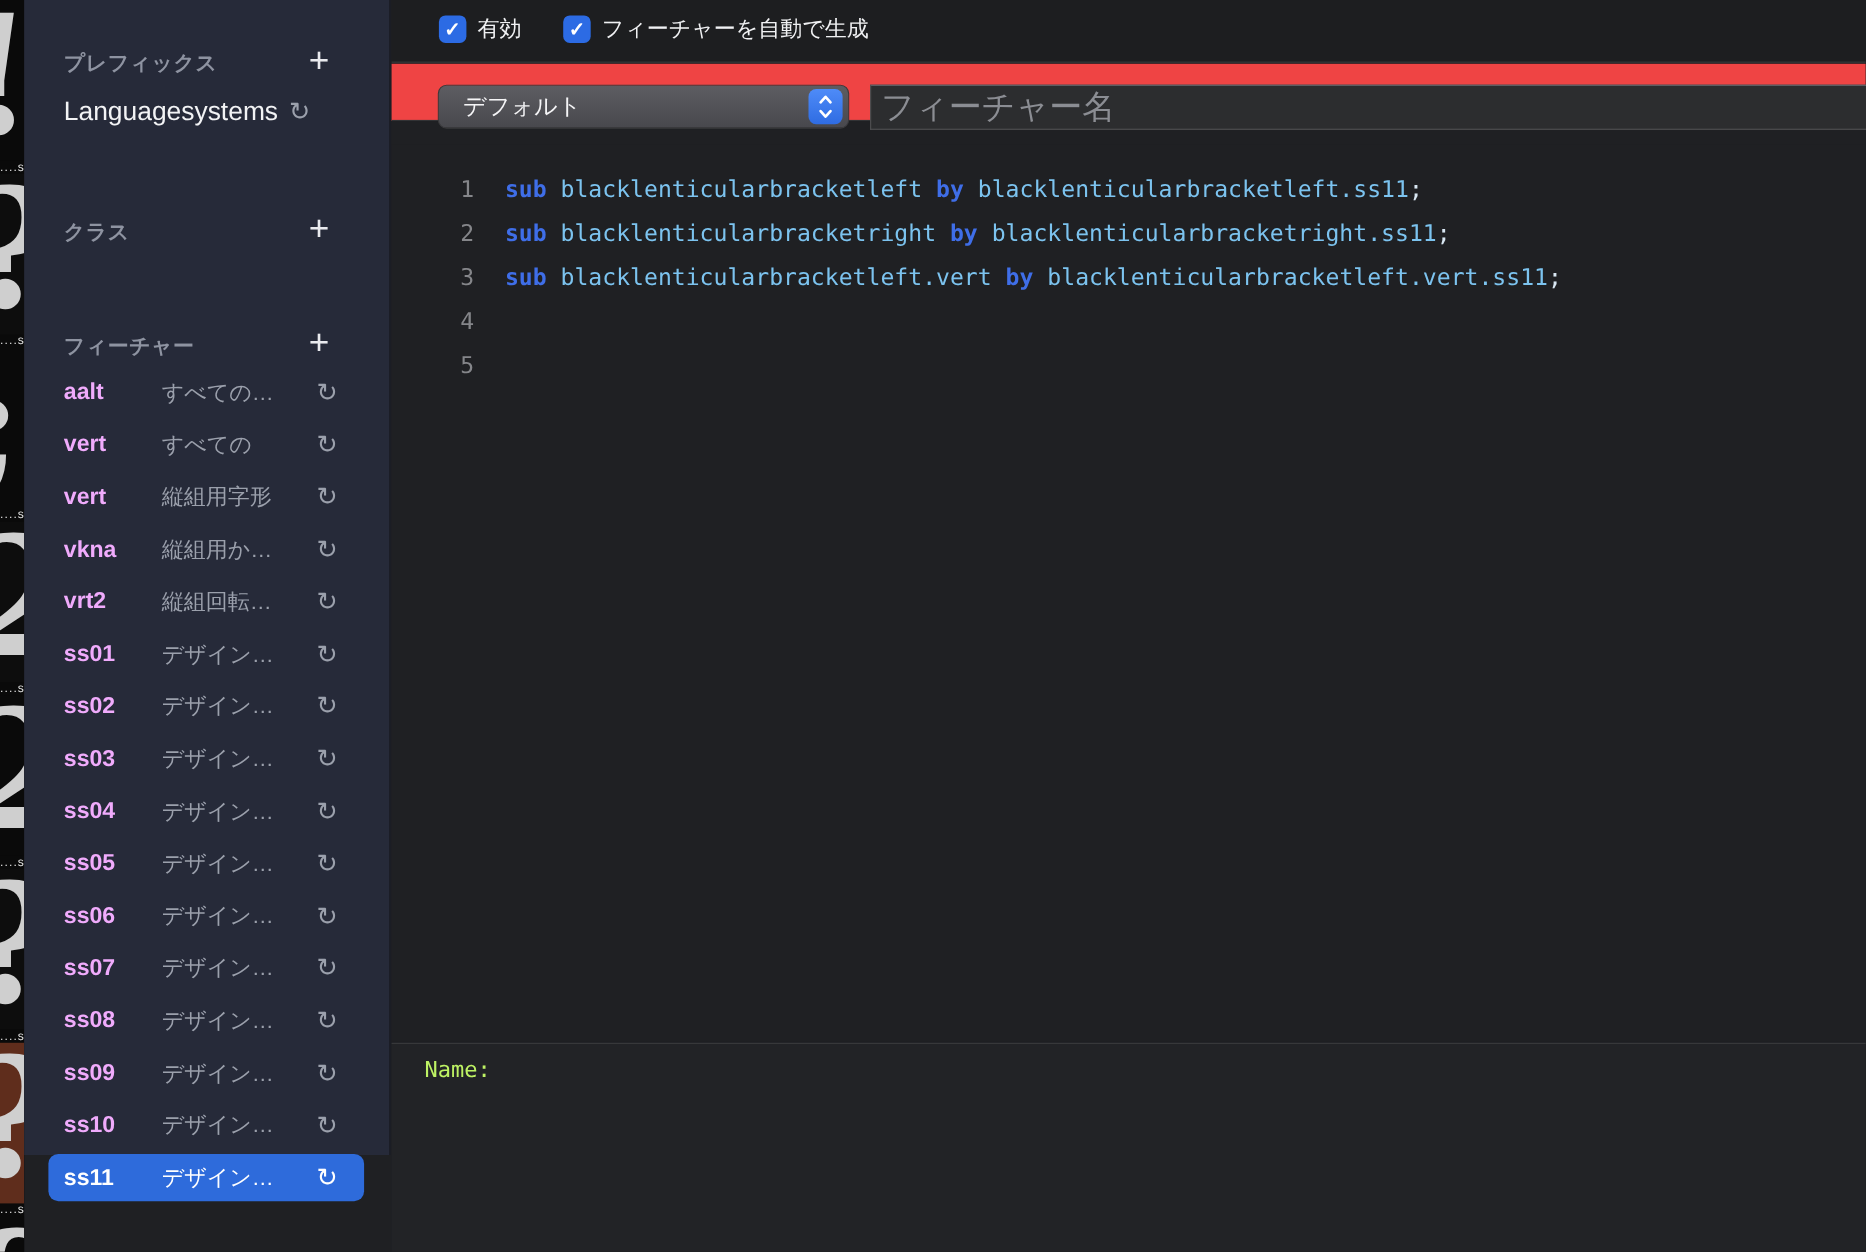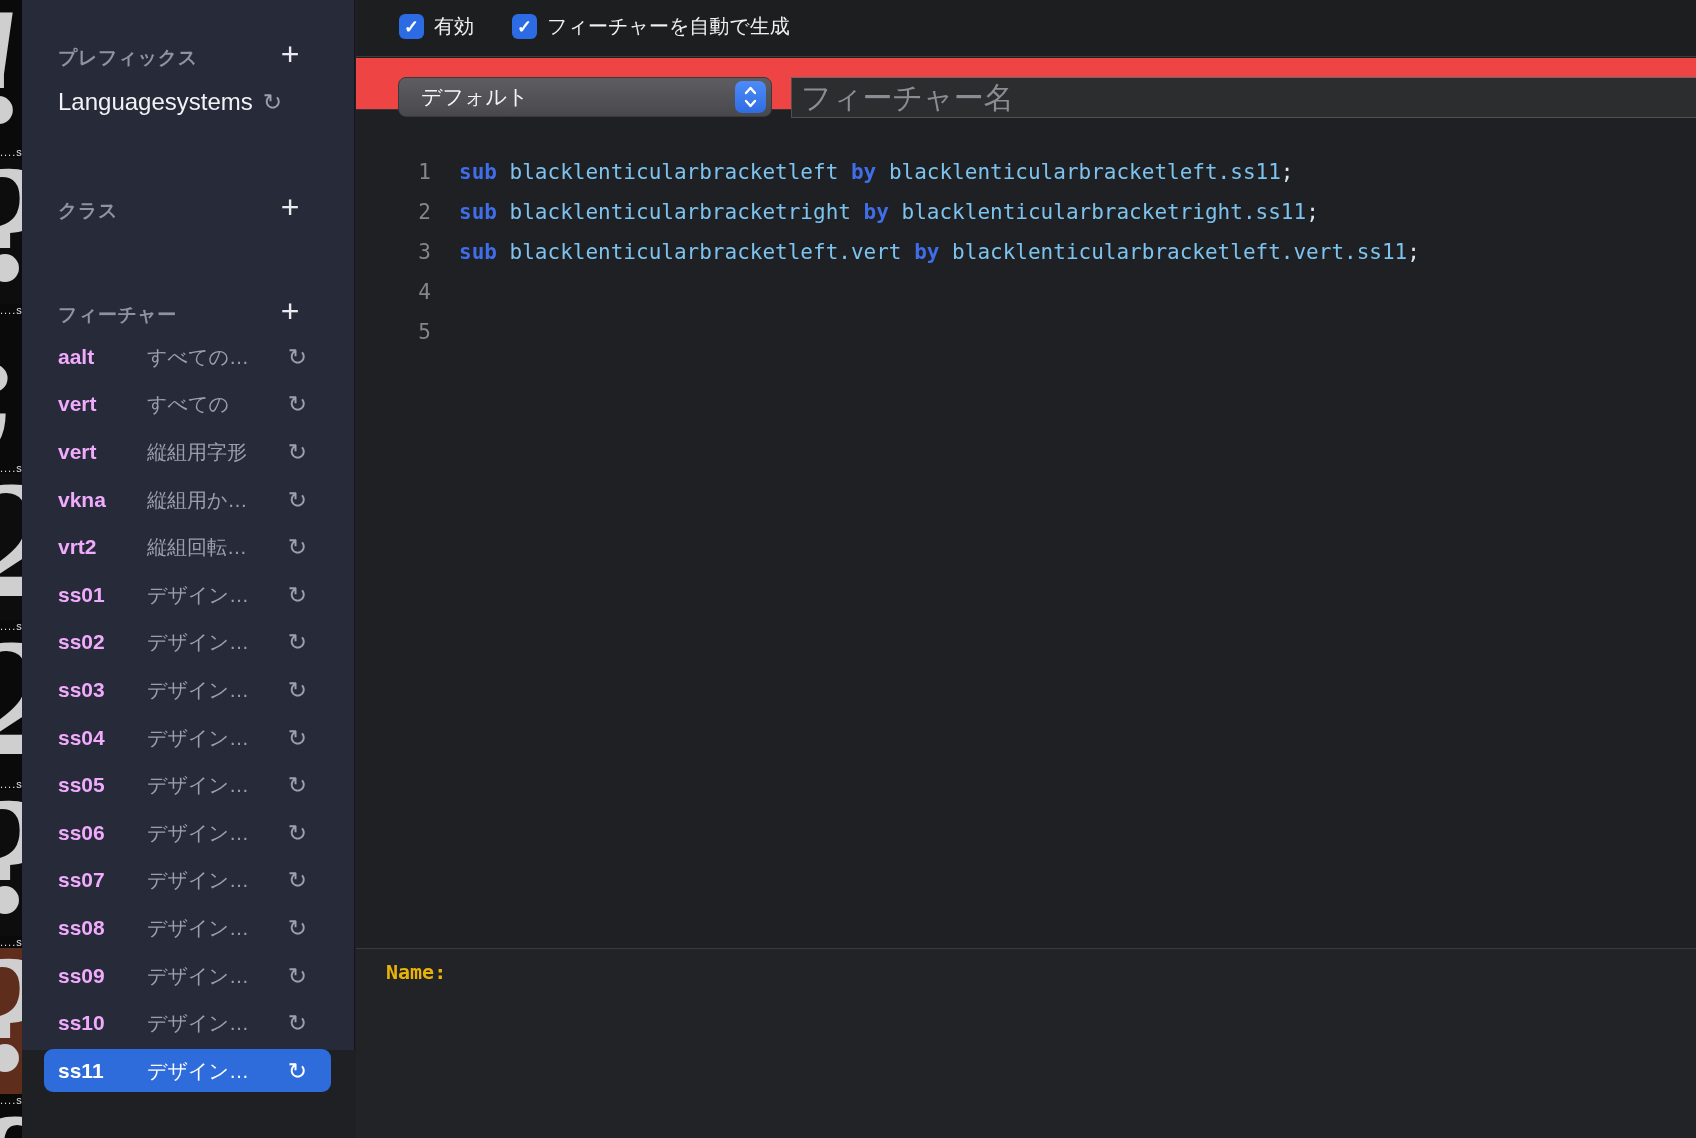--- a/index.html
+++ b/index.html
@@ -54,21 +54,21 @@
 
   .editor { position:absolute; left:0; right:0; top:131px; height:816px; background:#1f2023; padding-top:21px; }
   .code-line { height:40px; display:flex; align-items:center; font-family:"DejaVu Sans Mono", monospace; font-size:21px; }
   .lnum { width:75px; text-align:right; color:#85868a; flex:none; }
   .ltext { margin-left:28px; white-space:pre; }
   .tok-kw { color:#3f6ee8; font-weight:bold; }
   .tok-id { color:#7cc3ef; }
   .tok-pt { color:#d8e6f2; }
 
   .footer { position:absolute; left:0; right:0; top:948px; bottom:0; background:#222326; border-top:1px solid #3a3b3d; }
-  .name-label { position:absolute; left:30px; top:11px; color:#eab308; font-size:20px; font-weight:bold;
+  .name-label { position:absolute; left:30px; top:11px; color:#bef264; font-size:20px; font-weight:normal;
                 font-family:"DejaVu Sans Mono", monospace; }
 </style>
 </head>
 <body>
 
 <div class="strip" id="strip">
     <div class="cell" style="top: 0px; height: 146px; background: rgb(10, 10, 10);">
       <span class="frag">!</span>
     </div>
     <div class="sep" style="top: 146px;">....s</div>

